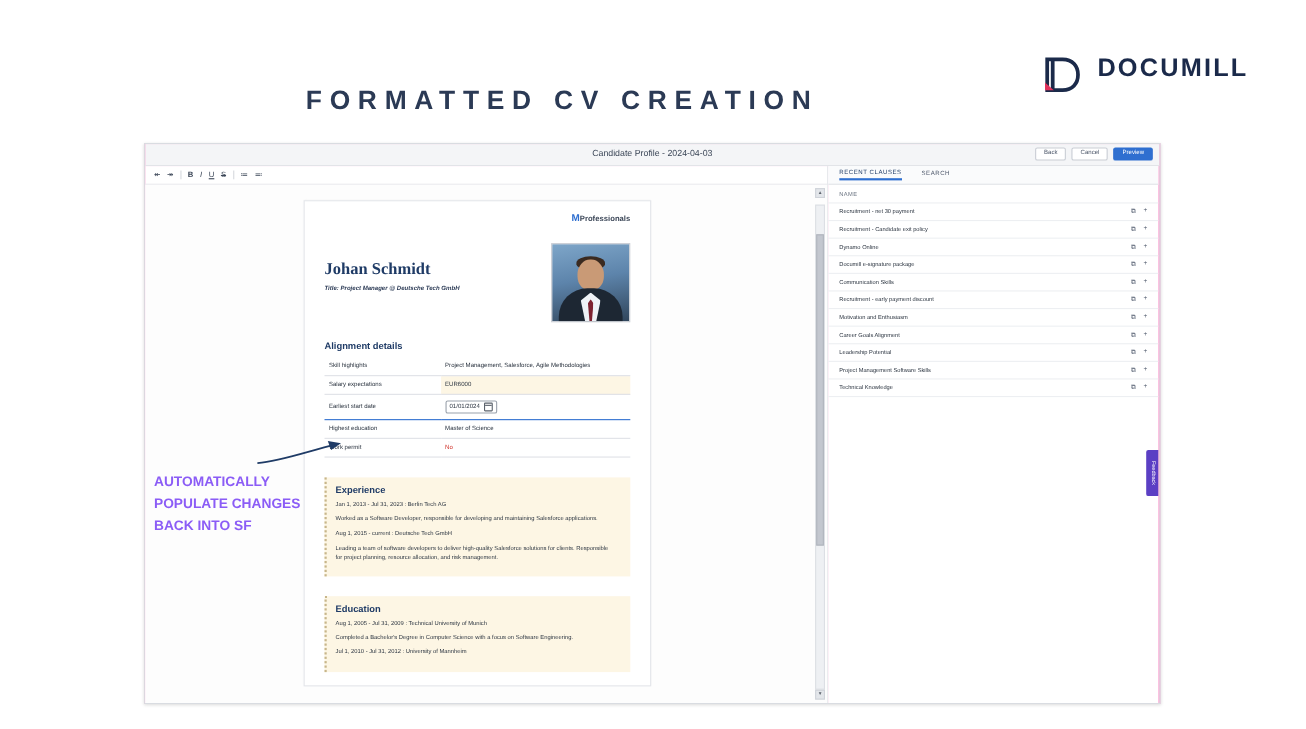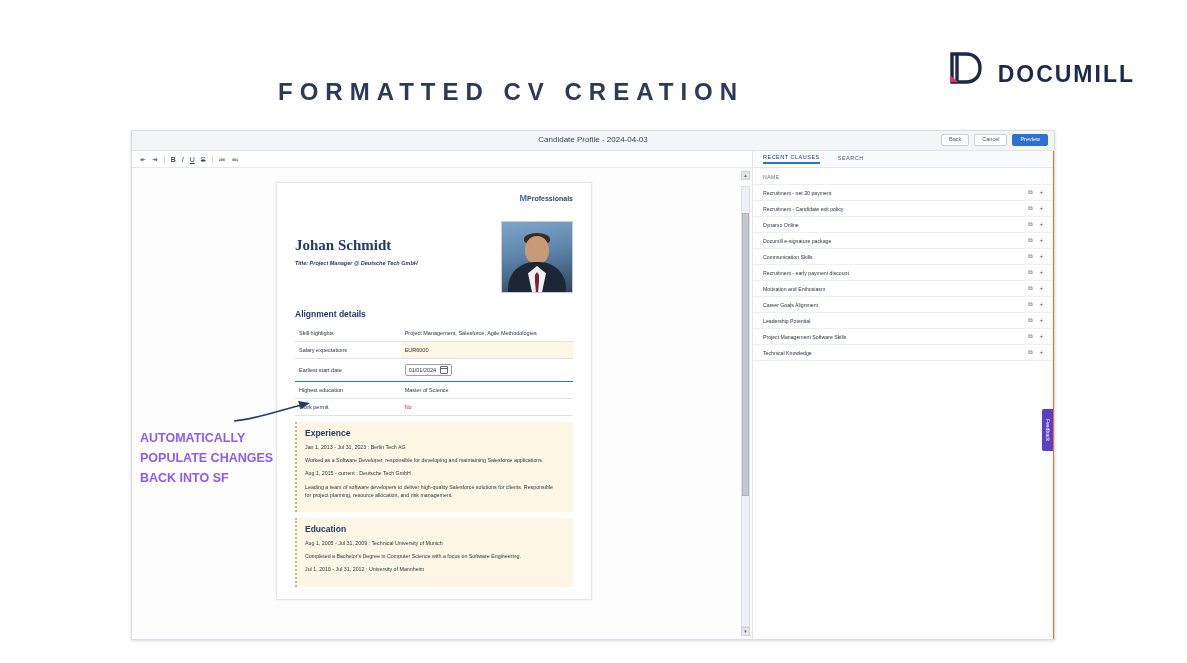--- a/index.html
+++ b/index.html
@@ -14,21 +14,21 @@
     font-family: "Liberation Sans", sans-serif;
     overflow: hidden;
   }
 
   
   .brand {
     position: absolute;
     top: 48px;
     right: 52px;
     display: flex;
-    align-items: flex-end;
+    align-items: flex-start;
     gap: 14px;
   }
   .brand-mark {
     position: relative;
     width: 40px;
     height: 40px;
   }
   .brand-name {
     font-size: 23px;
     font-weight: bold;
@@ -47,21 +47,21 @@
     color: #2b3a55;
   }
 
   
   .app {
     position: absolute;
     left: 131px;
     top: 130px;
     width: 922px;
     height: 508px;
-    background: #f97316;
+    background: #f9a8d4;
     border: 1px solid #d9dce1;
     box-shadow: 0 1px 3px rgba(0,0,0,.15);
     overflow: hidden;
   }
   .app-topbar {
     height: 19px;
     background: #f4f5f7;
     border-bottom: 1px solid #e2e4e8;
     position: relative;
   }
@@ -286,21 +286,21 @@
     left: 0; right: 0; top: 1px;
     height: 1px;
     background: #5b626c;
   }
 
   .block {
     position: relative;
     background: #fdf6e4;
     border-left: 2px dotted #c7b68a;
     padding: 6px 20px 8px 8px;
-    margin-top: 6px;
+    margin-top: 18px;
   }
   .block h4 {
     margin: 0 0 5px 0;
     font-size: 8.5px;
     color: #1f3b66;
     font-weight: bold;
   }
   .block p {
     margin: 0 0 5px 0;
     font-size: 5.3px;

